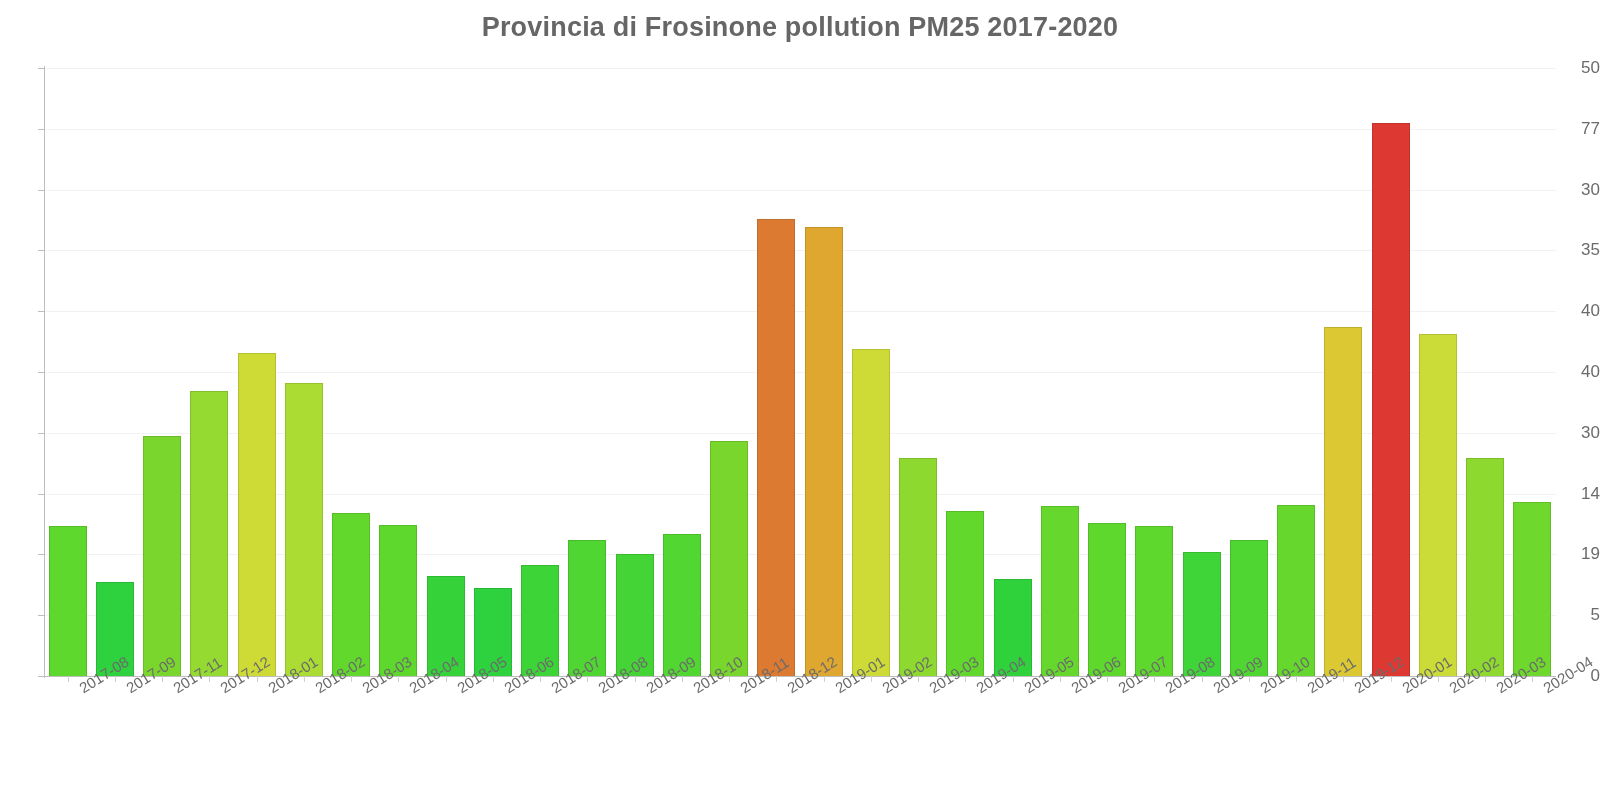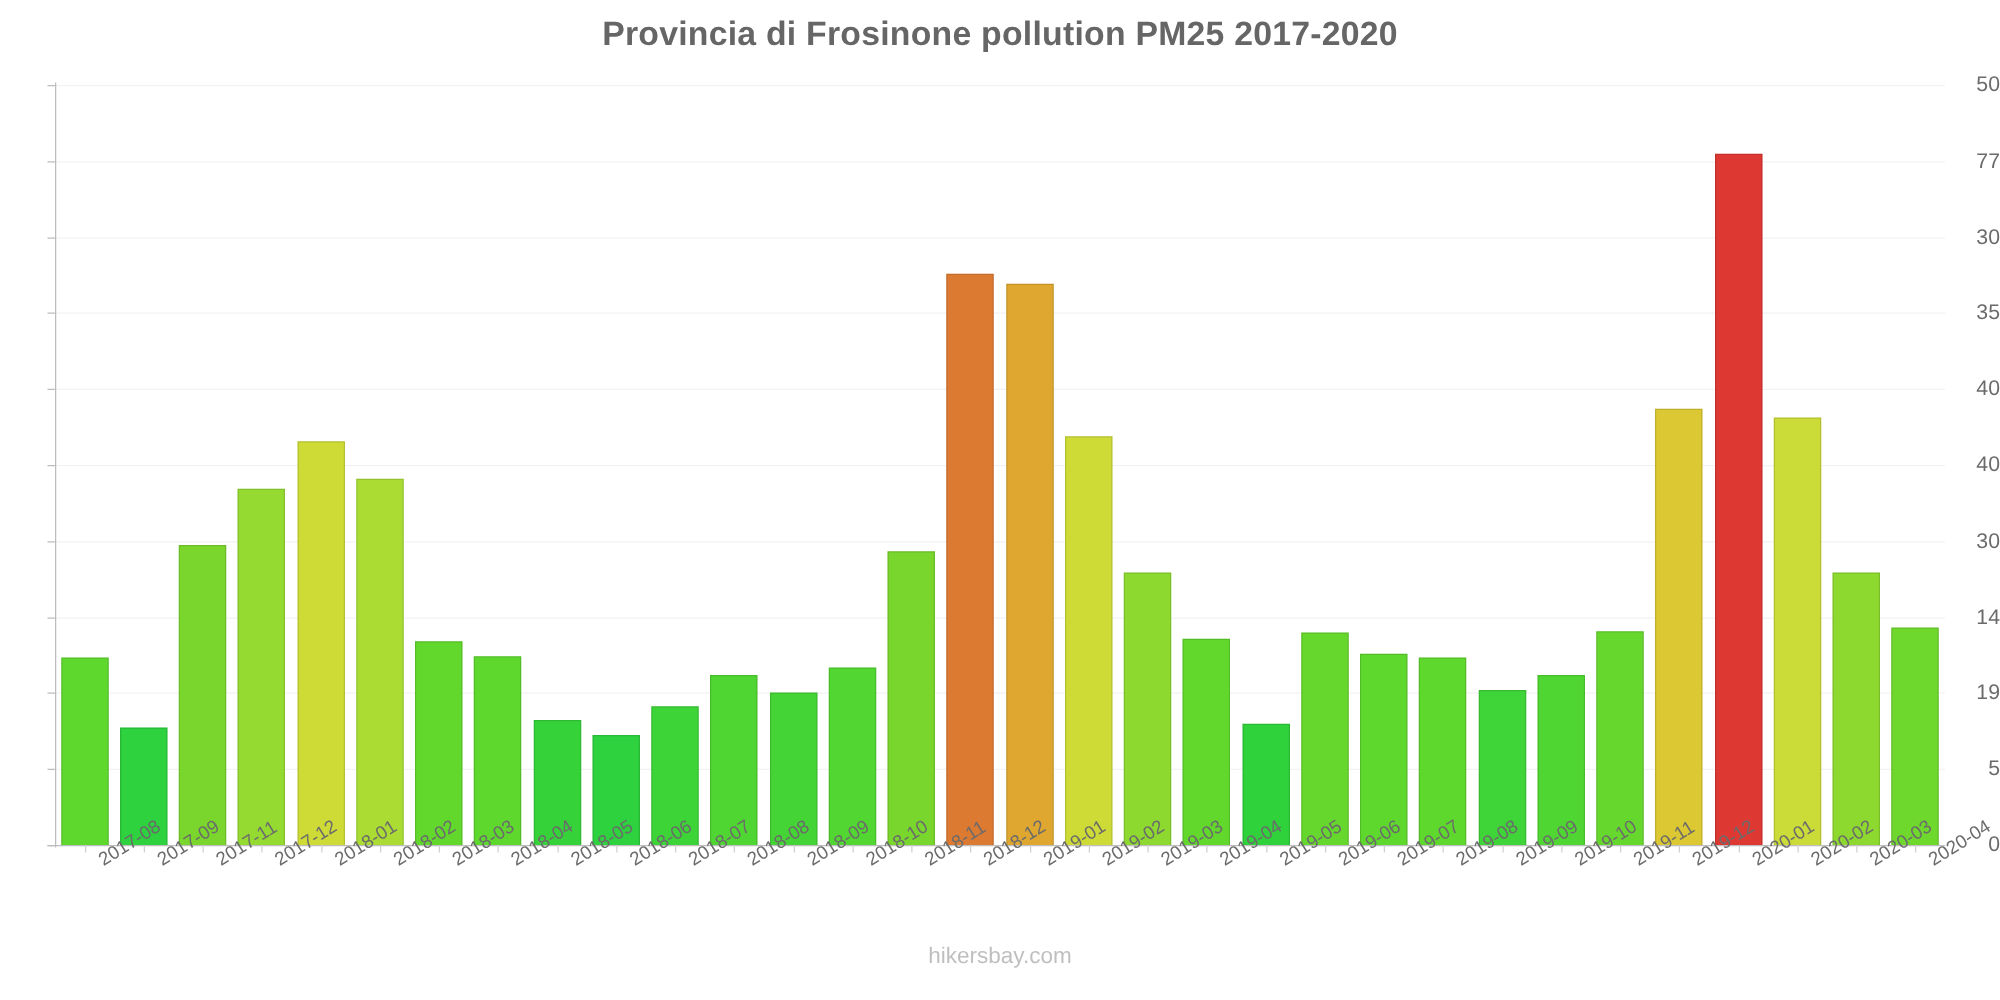--- a/index.html
+++ b/index.html
@@ -284,14 +284,13 @@
       <div class="xtick-mark" style="left: 1485.12px;"></div>
       <div class="xlabel-anchor" style="left: 1493.12px;">
         <span>2020-03</span>
       </div>
       <div class="xtick-mark" style="left: 1532.38px;"></div>
       <div class="xlabel-anchor" style="left: 1540.38px;">
         <span>2020-04</span>
       </div>
     </div>
 
-  <div class="footer-credit">hikersbay.com</div>
 </div>
 
 </body></html>

